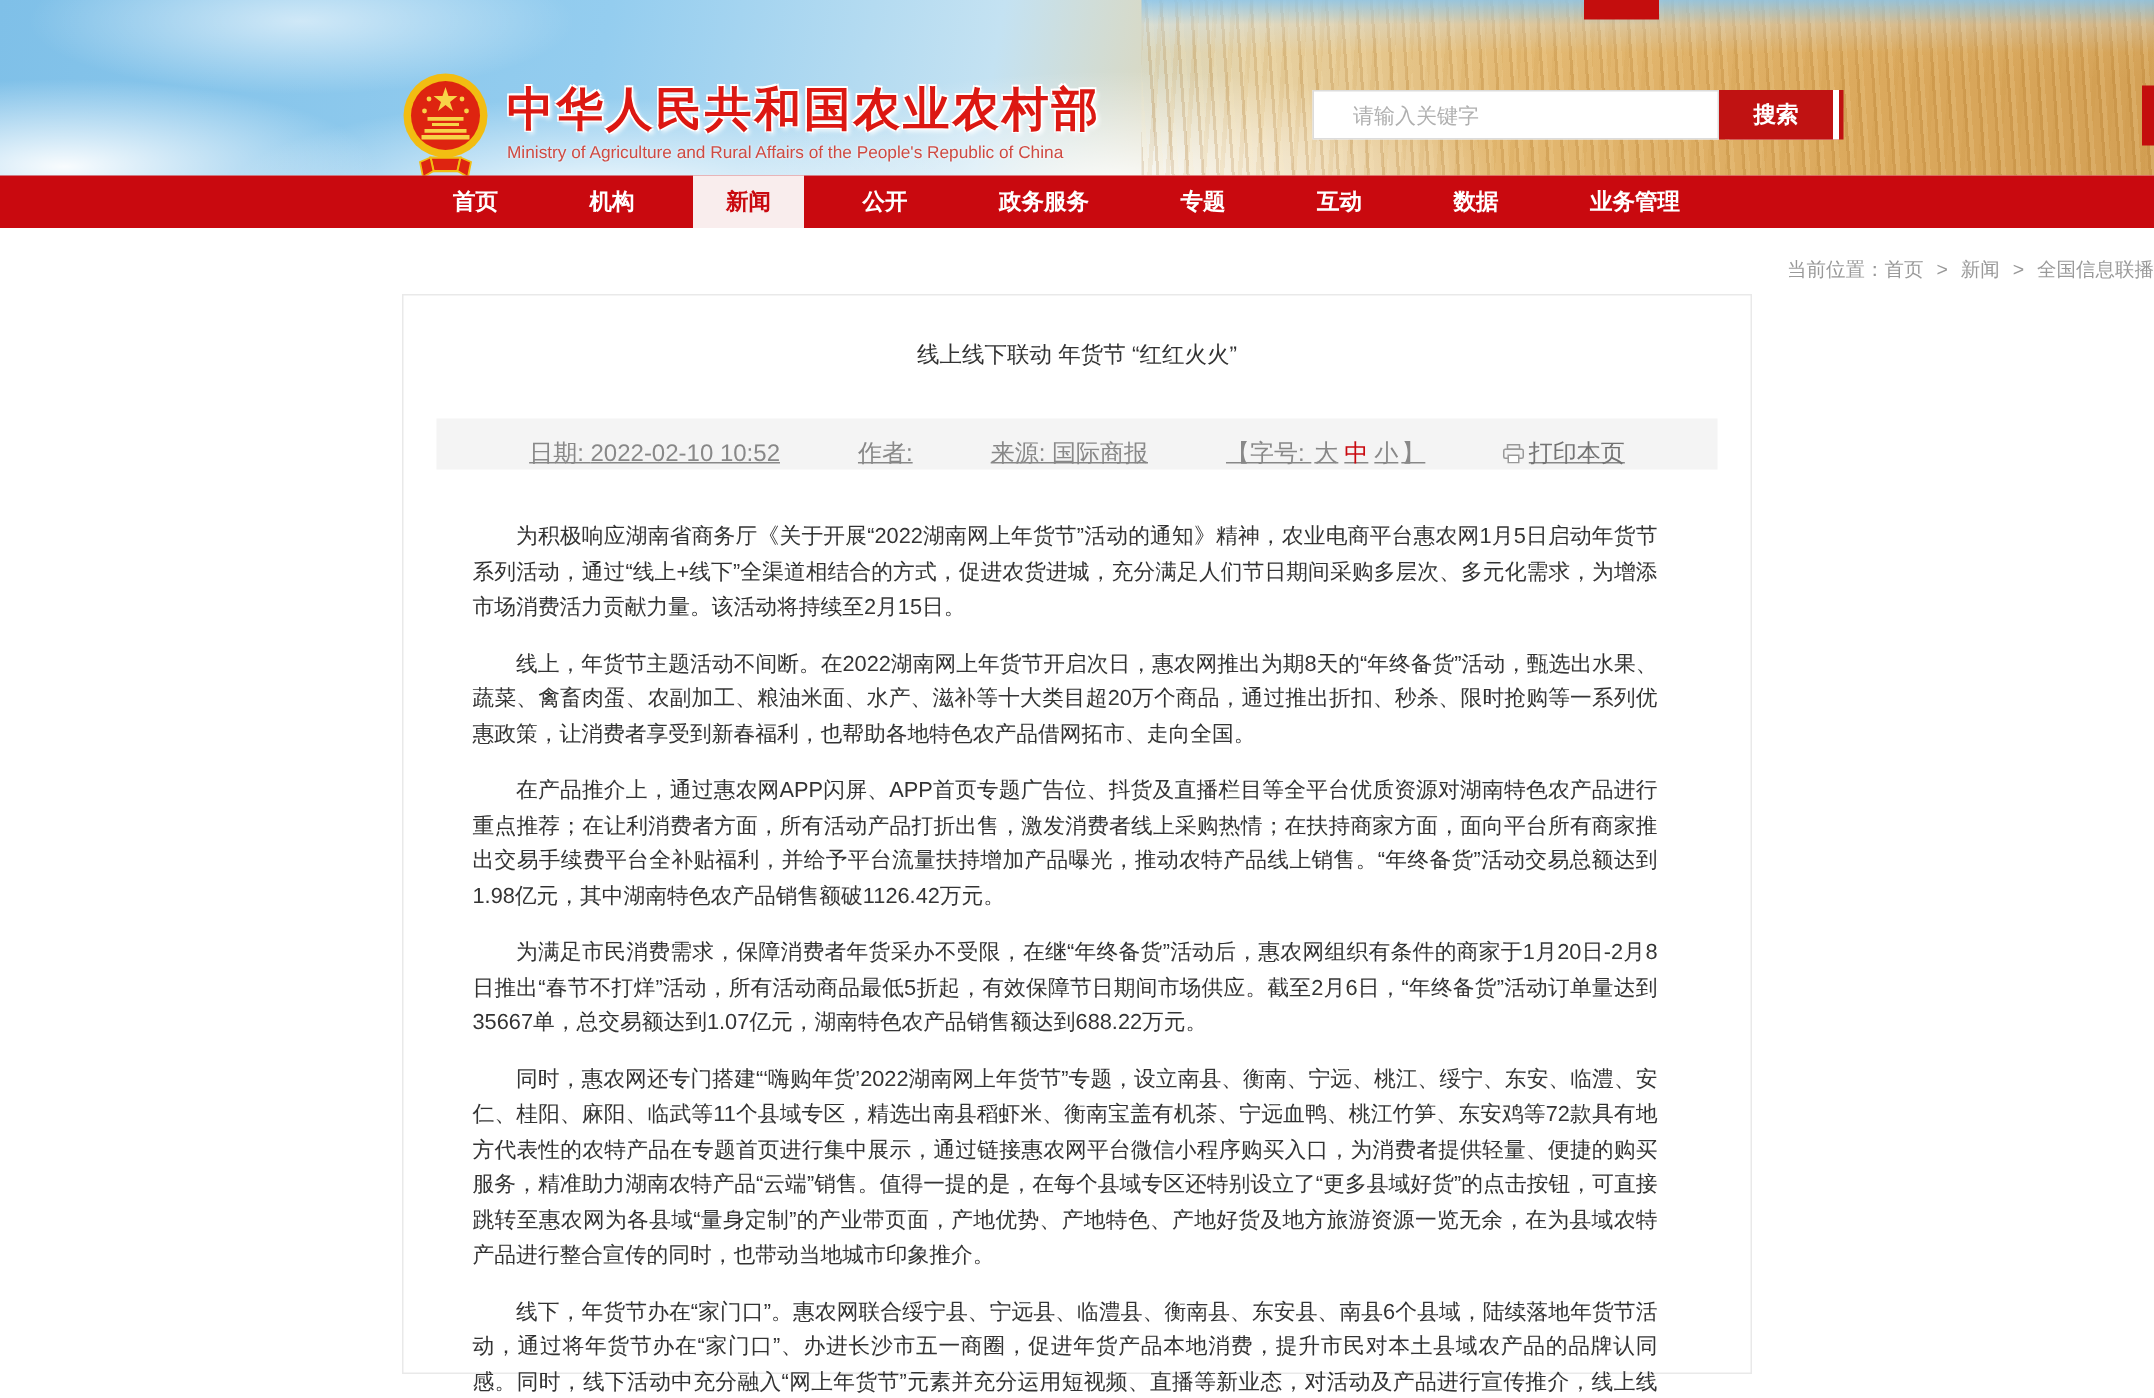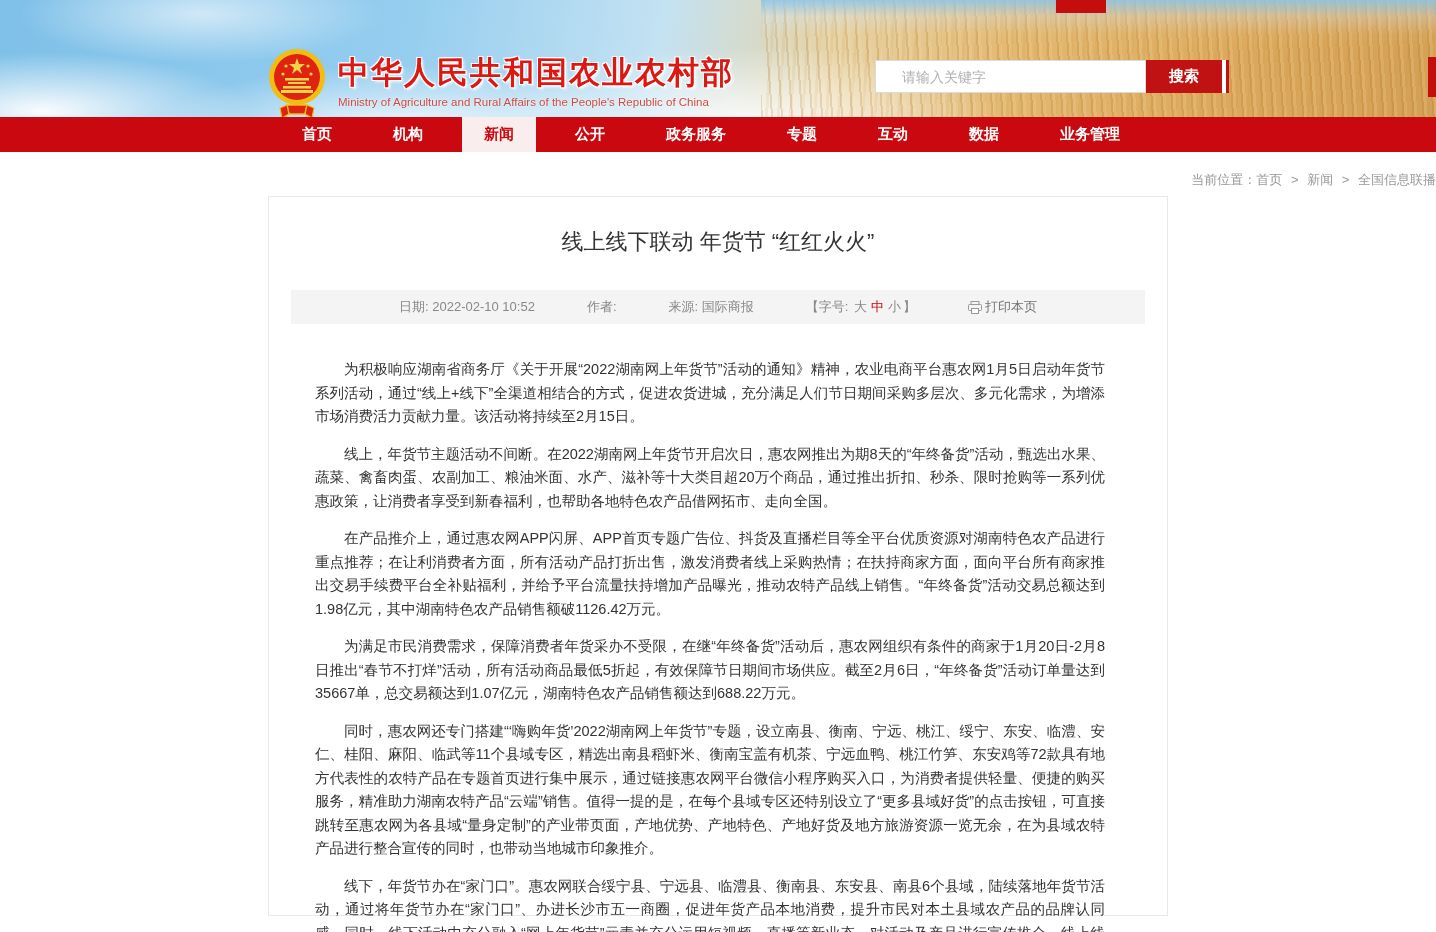--- a/index.html
+++ b/index.html
@@ -67,25 +67,25 @@
   
   .breadcrumb { margin:19px 0 0 268px; font-size:13px; color:#999; height:17px;text-align:right; }
   .breadcrumb a { color:#999; text-decoration:none; cursor:pointer; }
   .breadcrumb .sep { margin:0 5px; }
 
   
   .article-box {
     margin:8px 0 0 268px; width:900px; height:720px;
     border:1px solid #e9e9e9; background:#fff;
   }
-  .article-title { margin:30px 0 0; text-align:center; font-size:22px; font-weight:500; color:#333; }
+  .article-title { margin:30px 0 0; text-align:center; font-size:15px; font-weight:500; color:#333; }
   .meta-bar {
     margin:33px 22px 0; height:34px; background:#f4f4f4;
-    display:flex; align-items:center; justify-content:center; gap:52px;
-    font-size:13px; color:#888;
+    display:flex; align-items:flex-end; justify-content:center; gap:52px;
+    font-size:16px; color:#888;text-decoration:underline;
   }
   .meta-item { white-space:nowrap; }
   .meta-size a { color:#888; text-decoration:none; cursor:pointer; margin:0 2px; }
   .meta-size a.size-mid { color:#c9090f; }
   .meta-print { display:flex; align-items:center; gap:3px; cursor:pointer; color:#737373; }
   .meta-print svg { display:block; }
 
   .article-body { margin:34px 62px 0 46px; }
   .article-body p {
     margin:0 0 14px; font-size:14.5px; line-height:23.5px; color:#333;

